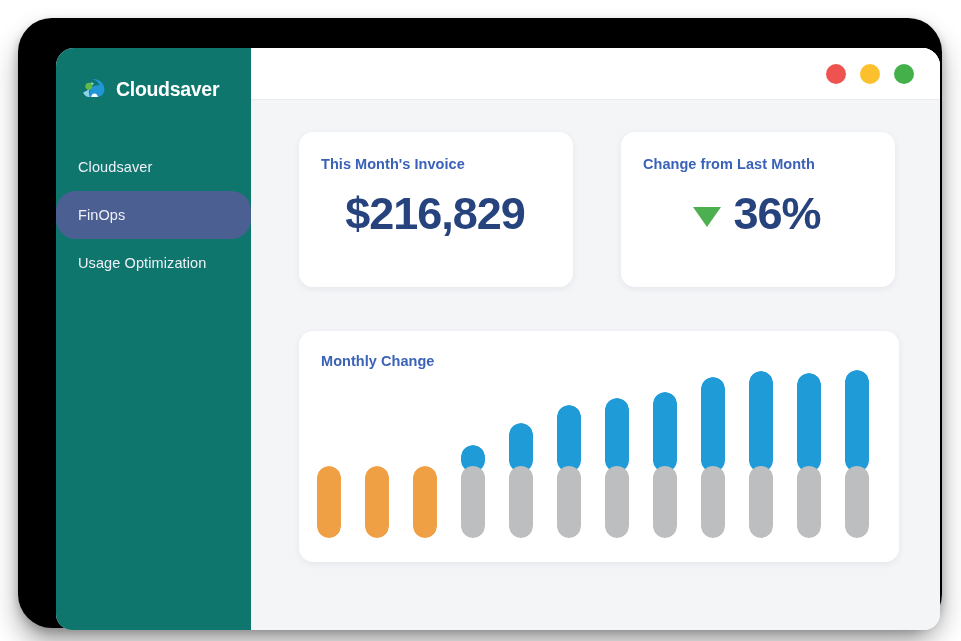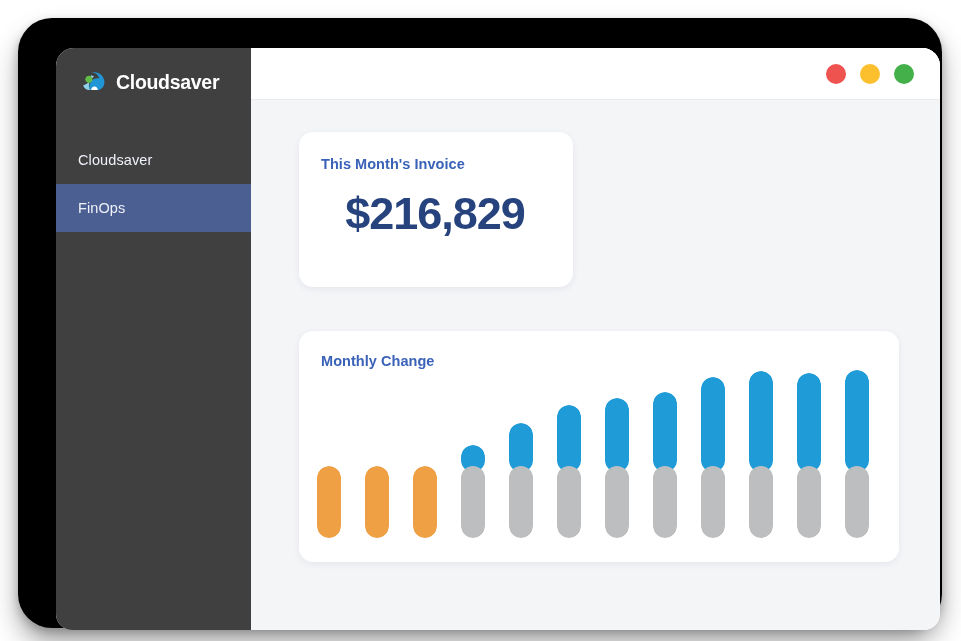--- a/index.html
+++ b/index.html
@@ -27,23 +27,23 @@
     background: #f4f5f7;
     border-radius: 18px 18px 16px 16px;
     overflow: hidden;
     display: flex;
   }
 
   
   .sidebar {
     width: 195px;
     flex: 0 0 195px;
-    background: #404040;
+    background: #0f766e;
     position: relative;
-    padding-top: 8px;
+    padding-top: 15px;
   }
   .logo-row {
     height: 52px;
     display: flex;
     align-items: center;
     padding-left: 22px;
     gap: 8px;
   }
   .logo-mark { width: 30px; height: 24px; flex: 0 0 30px; display:block; }
   .logo-text {
@@ -56,21 +56,21 @@
   .nav-item {
     height: 48px;
     display: flex;
     align-items: center;
     padding-left: 22px;
     color: #eef1f7;
     font-size: 14.5px;
     letter-spacing: 0.1px;
     cursor: pointer;
   }
-  .nav-item.active { background: #4c5f93; }
+  .nav-item.active { background: #4c5f93; border-radius: 20px; }
 
   
   .main {
     flex: 1 1 auto;
     background: #f4f5f7;
     display: flex;
     flex-direction: column;
     min-width: 0;
   }
   .topbar {
@@ -173,38 +173,48 @@
           <span class="logo-text">Cloudsaver</span>
         </div>
 
         <div class="nav">
           <div class="nav-item">
             <span>Cloudsaver</span>
           </div>
           <div class="nav-item active">
             <span>FinOps</span>
           </div>
+          <div class="nav-item">
+            <span>Usage Optimization</span>
+          </div>
         </div>
       </nav>
 
       <div class="main">
         <div class="topbar">
           <span class="dot" style="background:#ef5350"></span>
           <span class="dot" style="background:#fcc02e"></span>
           <span class="dot" style="background:#43b049"></span>
         </div>
 
         <div class="content">
 
           <div class="kpi-row">
             <div class="card kpi-card">
               <div class="card-title">This Month's Invoice</div>
               <div class="kpi-value">$216,829</div>
             </div>
 
+            <div class="card kpi-card">
+              <div class="card-title">Change from Last Month</div>
+              <div class="kpi-value with-arrow">
+                <span class="tri-down"></span>
+                <span>36%</span>
+              </div>
+            </div>
           </div>
 
           <div class="card chart-card">
             <div class="card-title">Monthly Change</div>
             <div class="chart-plot" id="chart-plot">
                 <div class="bar" style="left: 0px; width: 24px; height: 72.25px;">
                   <div class="seg-bottom" style="height: 72.25px; background: rgb(239, 160, 69);"></div>
                 </div>
                 <div class="bar" style="left: 48px; width: 24px; height: 72.25px;">
                   <div class="seg-bottom" style="height: 72.25px; background: rgb(239, 160, 69);"></div>

